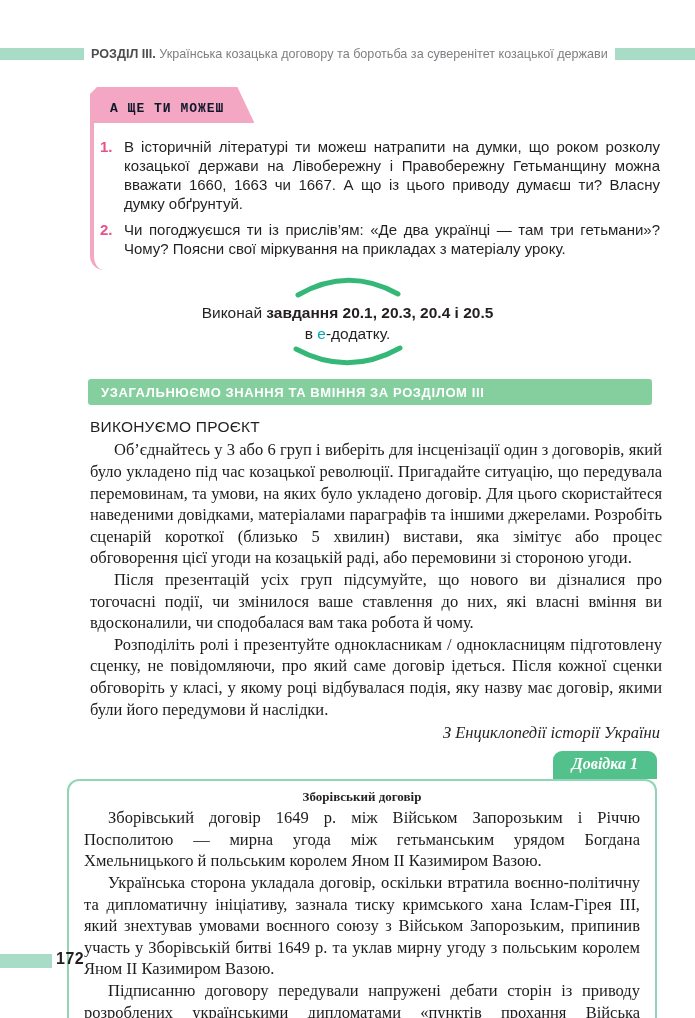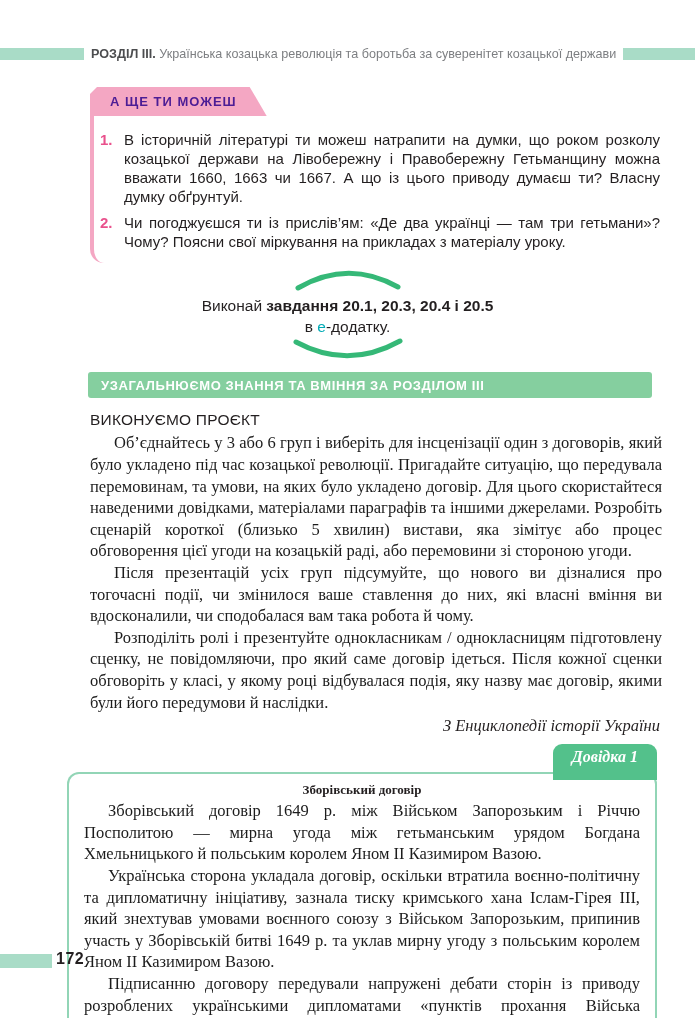--- a/index.html
+++ b/index.html
@@ -12,23 +12,24 @@
   
   .header { display:flex; align-items:center; margin-top:47px; }
   .bar { height:12px; background:#a9dcc7; }
   .bar-left { width:84px; }
   .bar-right { flex:1; min-width:40px; }
   .header-text { padding:0 7px; font-size:12.6px; white-space:nowrap; color:#7d7f82; }
   .header-text .chap { font-weight:bold; color:#4c4d4f; }
   
   .badge-pink {
     display:inline-block; margin:26px 0 0 90px;
-    background:#f4a7c3; color:#4c1d95; font-weight:bold; font-size:13px;
-    letter-spacing:1px; padding:7px 30px 7px 20px;
+    background:#f4a7c3; color:#0f172a; font-weight:bold; font-size:13px;
+    letter-spacing:1px; padding:14px 30px 7px 20px;
     clip-path:polygon(0 100%, 0 7px, 7px 0, calc(100% - 17px) 0, 100% 100%);
+    font-family:Liberation Mono, monospace;
   }
   .tasks-box {
     margin-left:90px; width:572px;
     border-left:4px solid #f4a7c3; border-radius:0 0 0 14px;
     padding:7px 0 12px 6px;
   }
   .task-item { display:flex; font-size:15px; line-height:1.27; margin-top:7px; }
   .task-num { color:#e9518c; font-weight:bold; width:24px; flex:0 0 24px; }
   .task-text { flex:1; text-align:justify; padding-right:2px; }
   
@@ -51,21 +52,21 @@
     font-family:"Liberation Serif", serif; font-size:16.5px; line-height:1.31;
     text-align:justify; text-indent:24px; color:#1c1c1c;
   }
   .attribution {
     font-family:"Liberation Serif", serif; font-style:italic; font-size:16.5px;
     text-align:right; margin-top:3px; padding-right:2px;
   }
   
   .ref-wrap { position:relative; margin:36px 0 0 67px; width:590px; }
   .ref-tab {
-    position:absolute; top:-28px; right:0; height:36px;
+    position:absolute; top:-28px; right:0; height:28px;
     background:#53c18b; color:#ffffff; border-radius:9px 9px 0 0;
     font-family:"Liberation Serif", serif; font-weight:bold; font-style:italic;
     font-size:16px; padding:4px 19px 0;
   }
   .ref-box {
     border:2px solid #92d5b6; border-bottom:none; border-radius:12px 12px 0 0;
     padding:8px 15px 0 15px; height:265px; overflow:hidden;
   }
   .ref-title {
     font-family:"Liberation Serif", serif; font-weight:bold; font-size:13px;
@@ -77,21 +78,21 @@
   .page-num { font-weight:bold; font-size:16px; margin-left:4px; letter-spacing:0.5px; }
 </style>
 </head>
 <body>
 
 <div class="page">
 
   
   <div class="header">
     <div class="bar bar-left"></div>
-    <div class="header-text"><span class="chap">РОЗДІЛ III.</span><span> Українська козацька революція та боротьба за суверенітет козацької держави</span></div>
+    <div class="header-text"><span class="chap">РОЗДІЛ III.</span><span> Українська козацька договору та боротьба за суверенітет козацької держави</span></div>
     <div class="bar bar-right"></div>
   </div>
 
   
   <div class="badge-pink">А ЩЕ ТИ МОЖЕШ</div>
 
   
   <div class="tasks-box">
     <div class="task-item">
       <span class="task-num">1.</span>

